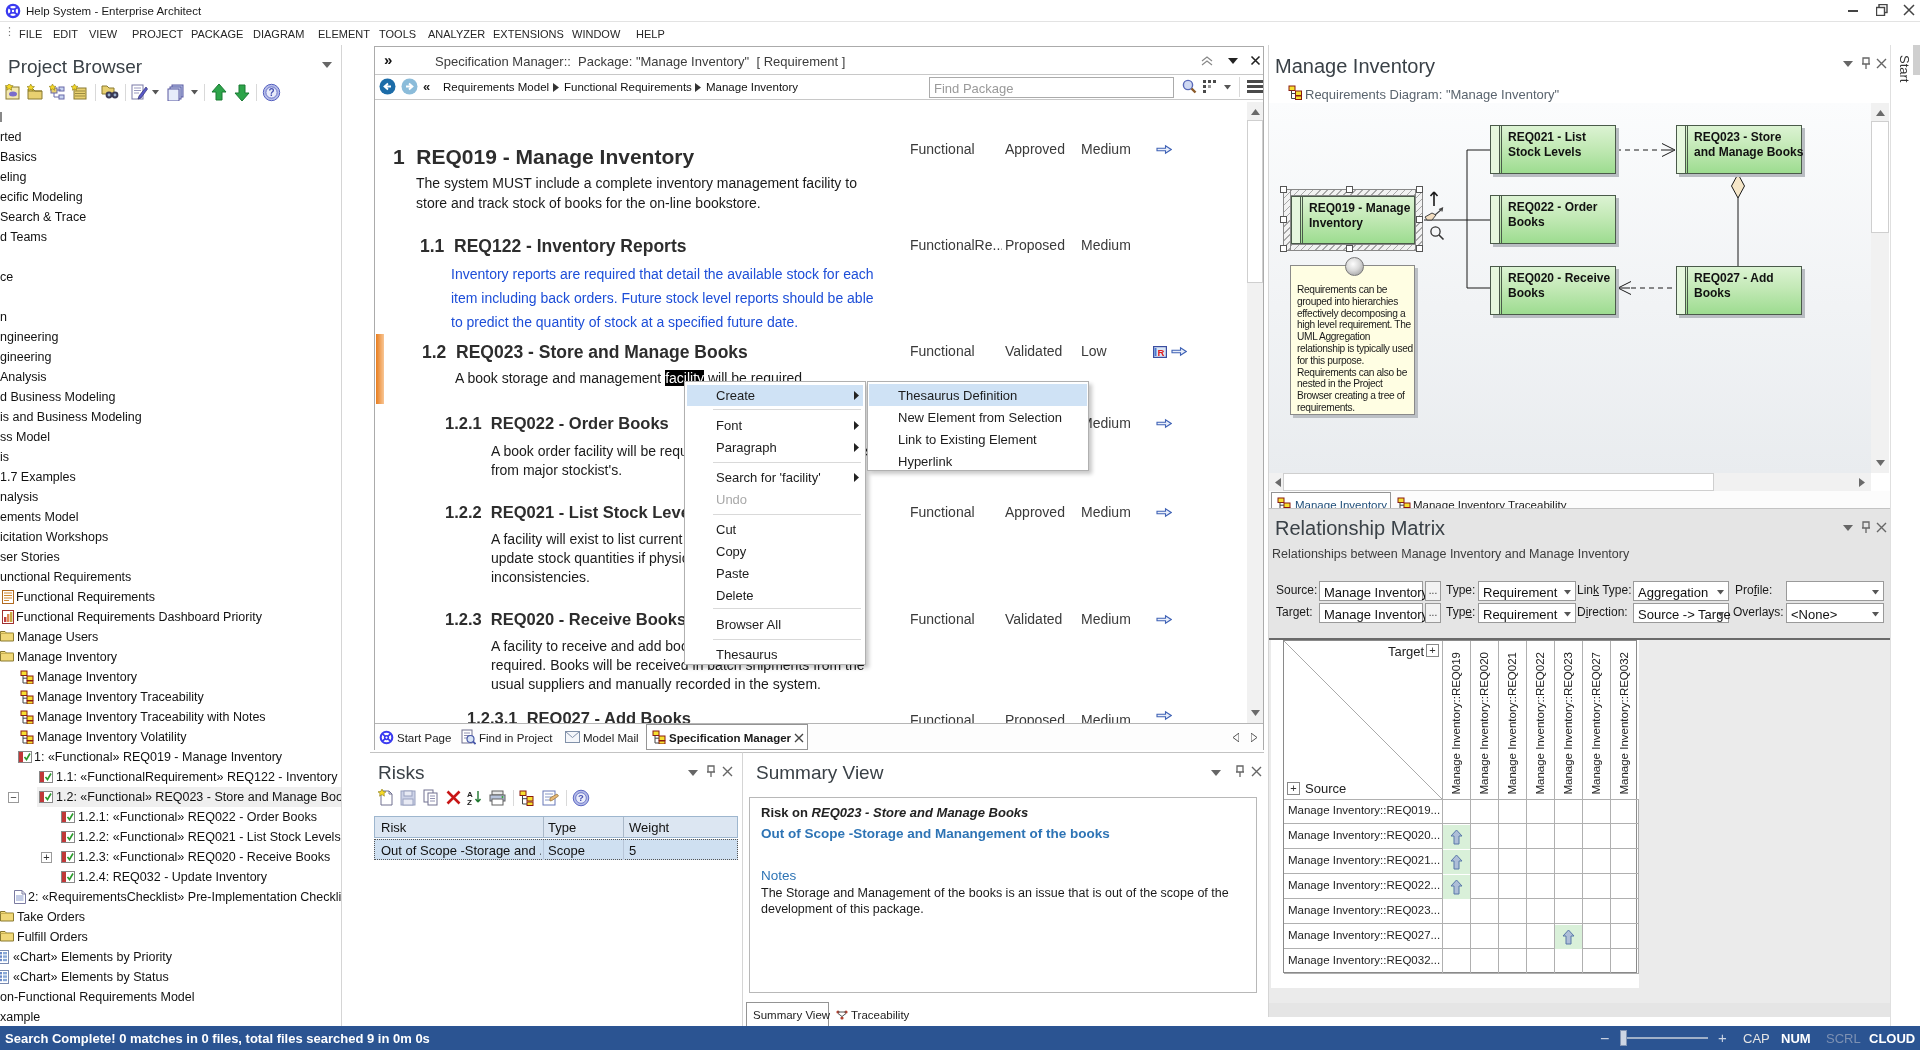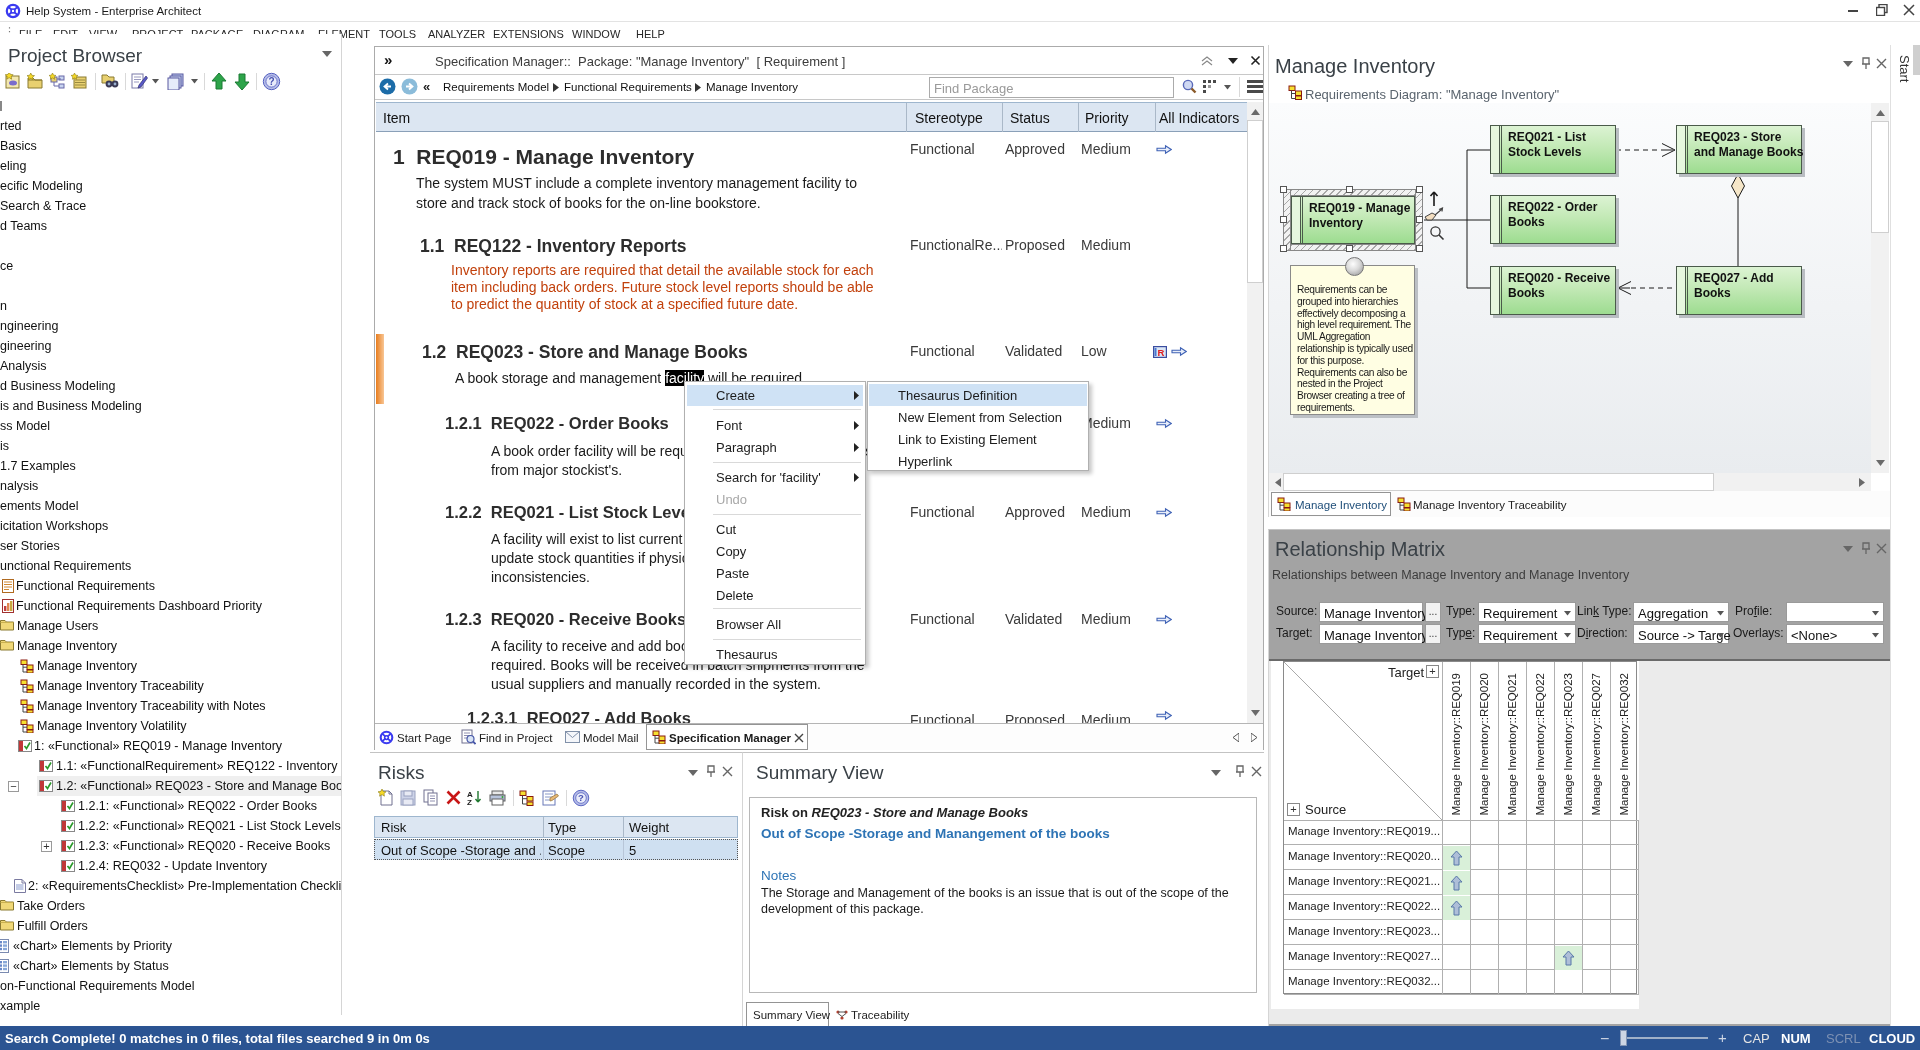--- a/index.html
+++ b/index.html
@@ -56,21 +56,21 @@
   <div class="a tx" style="left:191px;top:6px">PACKAGE</div>
   <div class="a tx" style="left:253px;top:6px">DIAGRAM</div>
   <div class="a tx" style="left:318px;top:6px">ELEMENT</div>
   <div class="a tx" style="left:379px;top:6px">TOOLS</div>
   <div class="a tx" style="left:428px;top:6px">ANALYZER</div>
   <div class="a tx" style="left:493px;top:6px">EXTENSIONS</div>
   <div class="a tx" style="left:572px;top:6px">WINDOW</div>
   <div class="a tx" style="left:636px;top:6px">HELP</div>
 </div>
 
-<div class="a" style="left:0;top:34px;width:342px;height:981px;background:#fff;border-right:1px solid #d5d5d5;overflow:hidden">
+<div class="a" style="left:0;top:45px;width:342px;height:981px;background:#fff;border-right:1px solid #d5d5d5;overflow:hidden">
   <div class="a ptitle tx" style="left:8px;top:11px">Project Browser</div>
   <svg class="a" style="left:322px;top:17px" width="10" height="7" viewBox="0 0 10 7">
       <path d="M0 0 L10 0 L5 6 Z" fill="#666"></path>
     </svg>
   <svg class="a" style="left:340px;top:12px" width="11" height="14" viewBox="0 0 11 14">
       <path d="M2 1 H8 V7 H2 Z M1 7 H9 M5 7 V12" stroke="#666" stroke-width="1.3" fill="none"></path>
     </svg>
   <svg class="a" style="left:355px;top:13px" width="11" height="11" viewBox="0 0 11 11">
       <path d="M1 1 L10 10 M10 1 L1 10" stroke="#666" stroke-width="1.4"></path>
     </svg>
@@ -450,46 +450,35 @@
       </svg>
     <svg class="a" style="left:849px;top:10px" width="7" height="5" viewBox="0 0 7 5">
         <path d="M0 0 H7 L3.5 4.5 Z" fill="#555"></path>
       </svg>
     <div class="a" style="left:864px;top:2px;width:1px;height:20px;background:#d9d9d9"></div>
     <div class="a" style="left:872px;top:5px;width:16px;height:3px;background:#4a4a4a"></div>
     <div class="a" style="left:872px;top:10px;width:16px;height:3px;background:#4a4a4a"></div>
     <div class="a" style="left:872px;top:15px;width:16px;height:3px;background:#4a4a4a"></div>
   </div>
 
-  <div class="a" style="left:1px;top:55px;width:871px;height:30px;background:#dce6f2;border-top:1px solid #9eb6ce;border-bottom:1px solid #8aa0b8">
-    <div class="a tx" style="left:7px;top:7px;font-size:14px;color:#111">Item</div>
-    <div class="a" style="left:530px;top:0;width:1px;height:30px;background:#aab8c8"></div>
-    <div class="a tx" style="left:539px;top:7px;font-size:14px;color:#111">Stereotype</div>
-    <div class="a" style="left:626px;top:0;width:1px;height:30px;background:#aab8c8"></div>
-    <div class="a tx" style="left:634px;top:7px;font-size:14px;color:#111">Status</div>
-    <div class="a" style="left:702px;top:0;width:1px;height:30px;background:#aab8c8"></div>
-    <div class="a tx" style="left:709px;top:7px;font-size:14px;color:#111">Priority</div>
-    <div class="a" style="left:779px;top:0;width:1px;height:30px;background:#aab8c8"></div>
-    <div class="a tx" style="left:783px;top:7px;font-size:14px;color:#111">All Indicators</div>
-  </div>
 
   <div class="a" id="smcontent" style="left:1px;top:85px;width:871px;height:591px;background:#fff;overflow:hidden">
 <div class="a tx" style="left:17px;top:13px;font-size:21px;font-weight:bold;color:#2d2d2d">1&nbsp;&nbsp;REQ019 - Manage Inventory</div>
 <div class="a tx sc" style="left:534px;top:9px">Functional</div>
       <div class="a tx sc" style="left:629px;top:9px">Approved</div>
       <div class="a tx sc" style="left:705px;top:9px">Medium</div>
 <svg class="a" style="left:780px;top:12px" width="16" height="11" viewBox="0 0 16 11">
         <path d="M1 4.3 H9.5 V1.8 L15.2 5.5 L9.5 9.2 V6.7 H1 Z" fill="#e8eefa" stroke="#3f62b5" stroke-width="1.1"></path>
       </svg>
 <div class="a" style="left:40px;top:42px;font-size:14px;color:#1a1a1a;line-height:19.5px;width:640px">The system MUST include a complete inventory management facility to<br>store and track stock of books for the on-line bookstore.</div>
 <div class="a tx" style="left:44px;top:104px;font-size:17.5px;font-weight:bold;color:#2d2d2d">1.1&nbsp;&nbsp;REQ122 - Inventory Reports</div>
 <div class="a tx sc" style="left:534px;top:105px;width:92px;overflow:hidden">FunctionalRe...</div>
       <div class="a tx sc" style="left:629px;top:105px">Proposed</div>
       <div class="a tx sc" style="left:705px;top:105px">Medium</div>
-<div class="a" style="left:75px;top:130px;font-size:14px;color:#c2410c;line-height:17px;width:640px">Inventory reports are required that detail the available stock for each<br>item including back orders. Future stock level reports should be able<br>to predict the quantity of stock at a specified future date.</div>
+<div class="a" style="left:75px;top:130px;font-size:14px;color:#1d4ed8;line-height:24px;width:640px">Inventory reports are required that detail the available stock for each<br>item including back orders. Future stock level reports should be able<br>to predict the quantity of stock at a specified future date.</div>
 <div class="a" style="left:0;top:202px;width:8px;height:70px;background:linear-gradient(90deg,#e87d1e,#f8c695)"></div>
 <div class="a tx" style="left:46px;top:210px;font-size:17.5px;font-weight:bold;color:#2d2d2d">1.2&nbsp;&nbsp;REQ023 - Store and Manage Books</div>
 <div class="a tx sc" style="left:534px;top:211px">Functional</div>
       <div class="a tx sc" style="left:629px;top:211px">Validated</div>
       <div class="a tx sc" style="left:705px;top:211px">Low</div>
 <svg class="a" style="left:777px;top:214px" width="14" height="12" viewBox="0 0 14 12">
         <rect x="0.5" y="0.5" width="13" height="11" fill="#dbe6f5" stroke="#3b4da0" stroke-width="1.4"></rect>
         <rect x="1.5" y="2" width="2" height="8" fill="#4a78d0"></rect>
         <text x="8" y="9.5" font-size="9.5" font-weight="bold" text-anchor="middle" fill="#e02020" font-family="Liberation Sans">R</text>
       </svg>
@@ -835,21 +824,21 @@
     <svg class="a" style="left:128px;top:6px" width="14" height="14" viewBox="0 0 14 14">
         <rect x="1" y="1" width="6" height="4.5" fill="#f6e030" stroke="#8a1a10"></rect>
         <rect x="7" y="6" width="6" height="4.5" fill="#f6e030" stroke="#8a1a10"></rect>
         <rect x="7" y="11" width="6" height="3" fill="#f6e030" stroke="#8a1a10"></rect>
         <path d="M3 5.5 V13 H7 M3 8.2 H7" stroke="#444" fill="none"></path>
       </svg>
     <div class="a tx" style="left:144px;top:8px;font-size:11.5px;color:#222">Manage Inventory Traceability</div>
   </div>
 </div>
 
-<div class="a" style="left:1268px;top:529px;width:622px;height:509px;background:#a3a3a3;border-left:1px solid #d5d5d5;border-top:1px solid #c3c3c3">
+<div class="a" style="left:1268px;top:508px;width:622px;height:509px;background:#e5e5e5;border-left:1px solid #d5d5d5;border-top:1px solid #c3c3c3">
   <div class="a ptitle" style="left:6px;top:8px;font-size:20px">Relationship Matrix</div>
   <svg class="a" style="left:574px;top:16px" width="10" height="7" viewBox="0 0 10 7">
       <path d="M0 0 L10 0 L5 6 Z" fill="#666"></path>
     </svg>
   <svg class="a" style="left:592px;top:12px" width="11" height="14" viewBox="0 0 11 14">
       <path d="M2 1 H8 V7 H2 Z M1 7 H9 M5 7 V12" stroke="#666" stroke-width="1.3" fill="none"></path>
     </svg>
   <svg class="a" style="left:607px;top:13px" width="11" height="11" viewBox="0 0 11 11">
       <path d="M1 1 L10 10 M10 1 L1 10" stroke="#666" stroke-width="1.4"></path>
     </svg>

